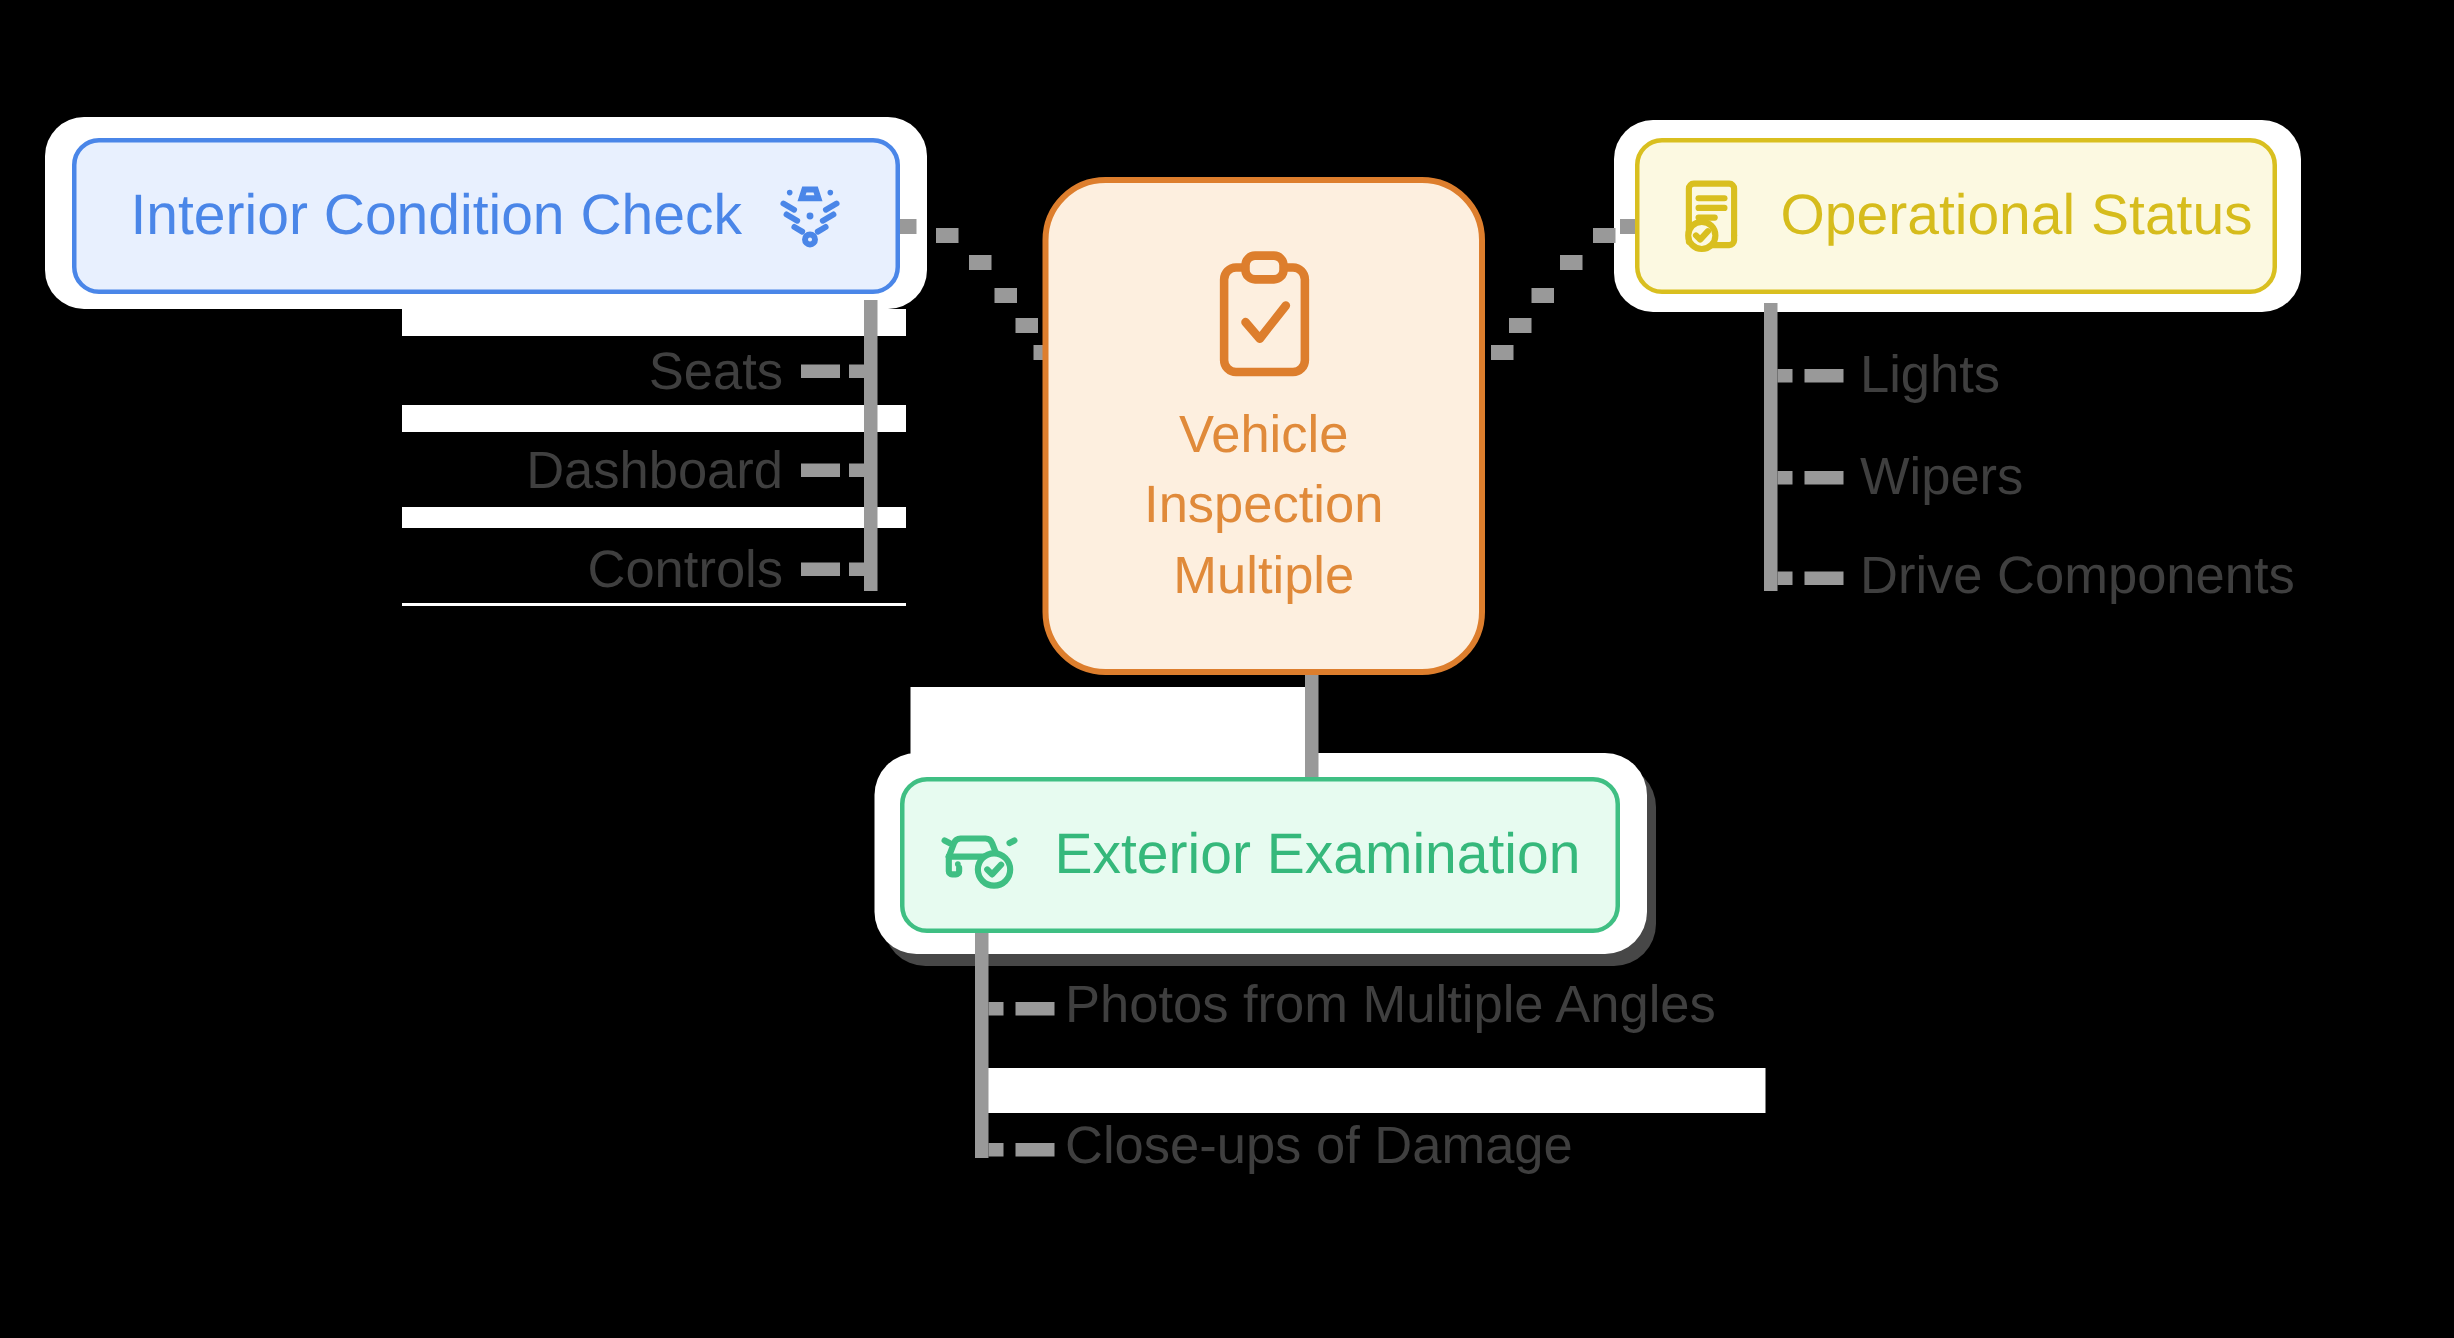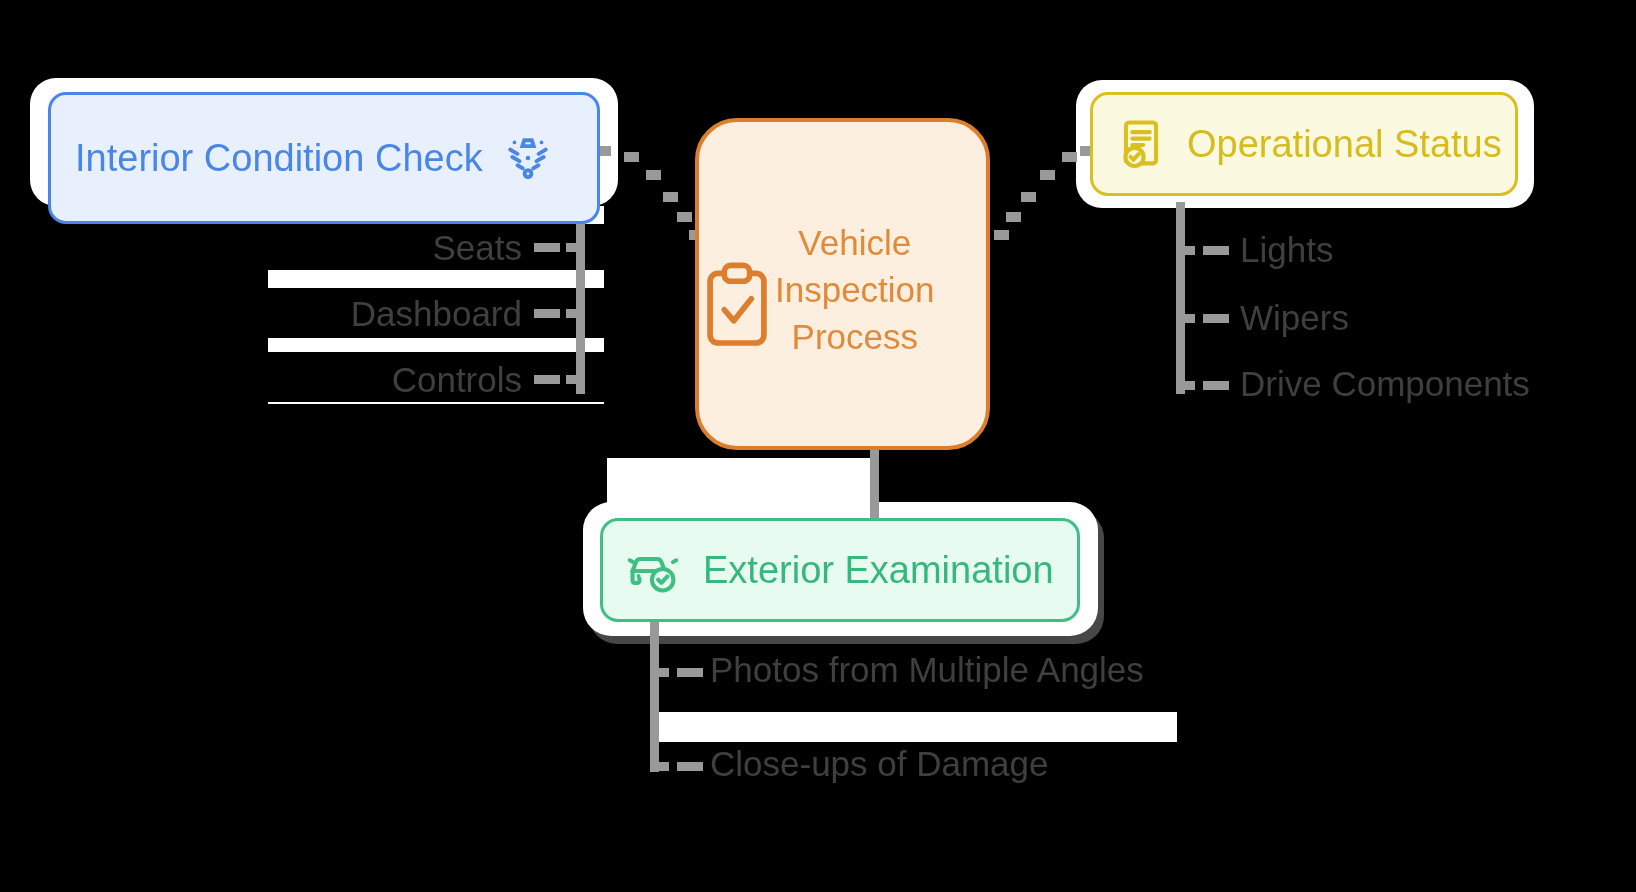--- a/index.html
+++ b/index.html
@@ -10,21 +10,21 @@
   .shadowed{box-shadow:6px 8px 0 0 rgba(130,130,130,0.55);}
   
   .node{position:absolute;display:flex;align-items:center;border-style:solid;border-width:3.5px;
         border-radius:18px;box-sizing:border-box;}
   .node-blue{background:#e8f0fe;border-color:#4a86e8;color:#4a86e8;}
   .node-yellow{background:#fcf9e1;border-color:#d9bf1f;color:#d6bc1c;}
   .node-green{background:#e7fbf0;border-color:#3fbf83;color:#35b87b;}
   .node-label{font-size:38px;white-space:nowrap;}
   .root-node{position:absolute;left:695px;top:118px;width:295px;height:332px;background:#fdefdf;
              border:4px solid #dd7e2d;border-radius:42px;box-sizing:border-box;
-             display:flex;align-items:center;justify-content:flex-start;}
+             display:flex;flex-direction:column;align-items:center;justify-content:flex-start;}
   .root-text{color:#e08a3a;font-size:35px;line-height:47px;text-align:center;margin-top:10px;}
   
   .conn{position:absolute;background:#999999;}
   .sq{position:absolute;background:#999999;width:15px;height:10px;}
   
   .item{position:absolute;color:#3f3f3f;font-size:35px;white-space:nowrap;}
   .row-black{position:absolute;background:#000;}
   .icon-wrap{display:flex;align-items:center;justify-content:center;}
 </style>
 </head>
@@ -75,21 +75,21 @@
   <div class="conn" style="left:1203px;top:314px;width:26px;height:9px;"></div>
   <div class="conn" style="left:1185px;top:381px;width:10px;height:9px;"></div>
   <div class="conn" style="left:1203px;top:381px;width:26px;height:9px;"></div>
 
   <div class="conn" style="left:650px;top:622px;width:9px;height:150px;"></div>
   <div class="conn" style="left:659px;top:668px;width:10px;height:9px;"></div>
   <div class="conn" style="left:677px;top:668px;width:26px;height:9px;"></div>
   <div class="conn" style="left:659px;top:762px;width:10px;height:9px;"></div>
   <div class="conn" style="left:677px;top:762px;width:26px;height:9px;"></div>
 
-  <div class="node node-blue" style="left:48px;top:92px;width:552px;height:132px;padding-left:24px;gap:20px;">
+  <div class="node node-blue" style="left:48px;top:92px;width:552px;height:104px;padding-left:36px;gap:20px;">
     <span class="node-label">Interior Condition Check</span>
     <span class="icon-wrap">
       <svg width="50" height="50" viewBox="0 0 24 24" fill="none" stroke="#4a86e8" stroke-width="1.9" stroke-linecap="round">
         <path d="M10.2 3.5 h3.6 l0.9 2.8 h-5.4 z"></path>
         <path d="M3.5 8 l3.4 2"></path>
           <path d="M4.5 11.5 l3.4 2"></path>
         <path d="M20.5 8 l-3.4 2"></path>
           <path d="M19.5 11.5 l-3.4 2"></path>
         <path d="M7 15.5 l2.5 1.5"></path>
           <path d="M17 15.5 l-2.5 1.5"></path>
@@ -136,21 +136,21 @@
     <span class="icon-wrap" style="margin-top:42px;">
       <svg width="76" height="92" viewBox="0 0 24 29" fill="none" stroke="#dd7e2d" stroke-width="1.8" stroke-linecap="round" stroke-linejoin="round">
         <rect x="3.5" y="4.5" width="17" height="22" rx="2.5"></rect>
         <rect x="8" y="2" width="8" height="5" rx="2" fill="#fdefdf"></rect>
         <path d="M8 16 l3 3.5 l5.5 -7"></path>
       </svg>
     </span>
     <div class="root-text">
       <div>Vehicle</div>
       <div>Inspection</div>
-      <div>Process</div>
+      <div>Multiple</div>
     </div>
   </div>
 
   <div class="item" style="left:200px;top:228px;width:322px;text-align:right;">Seats</div>
   <div class="item" style="left:200px;top:294px;width:322px;text-align:right;">Dashboard</div>
   <div class="item" style="left:200px;top:360px;width:322px;text-align:right;">Controls</div>
 
   <div class="item" style="left:1240px;top:230px;">Lights</div>
   <div class="item" style="left:1240px;top:298px;text-align:right;">Wipers</div>
   <div class="item" style="left:1240px;top:364px;">Drive Components</div>

